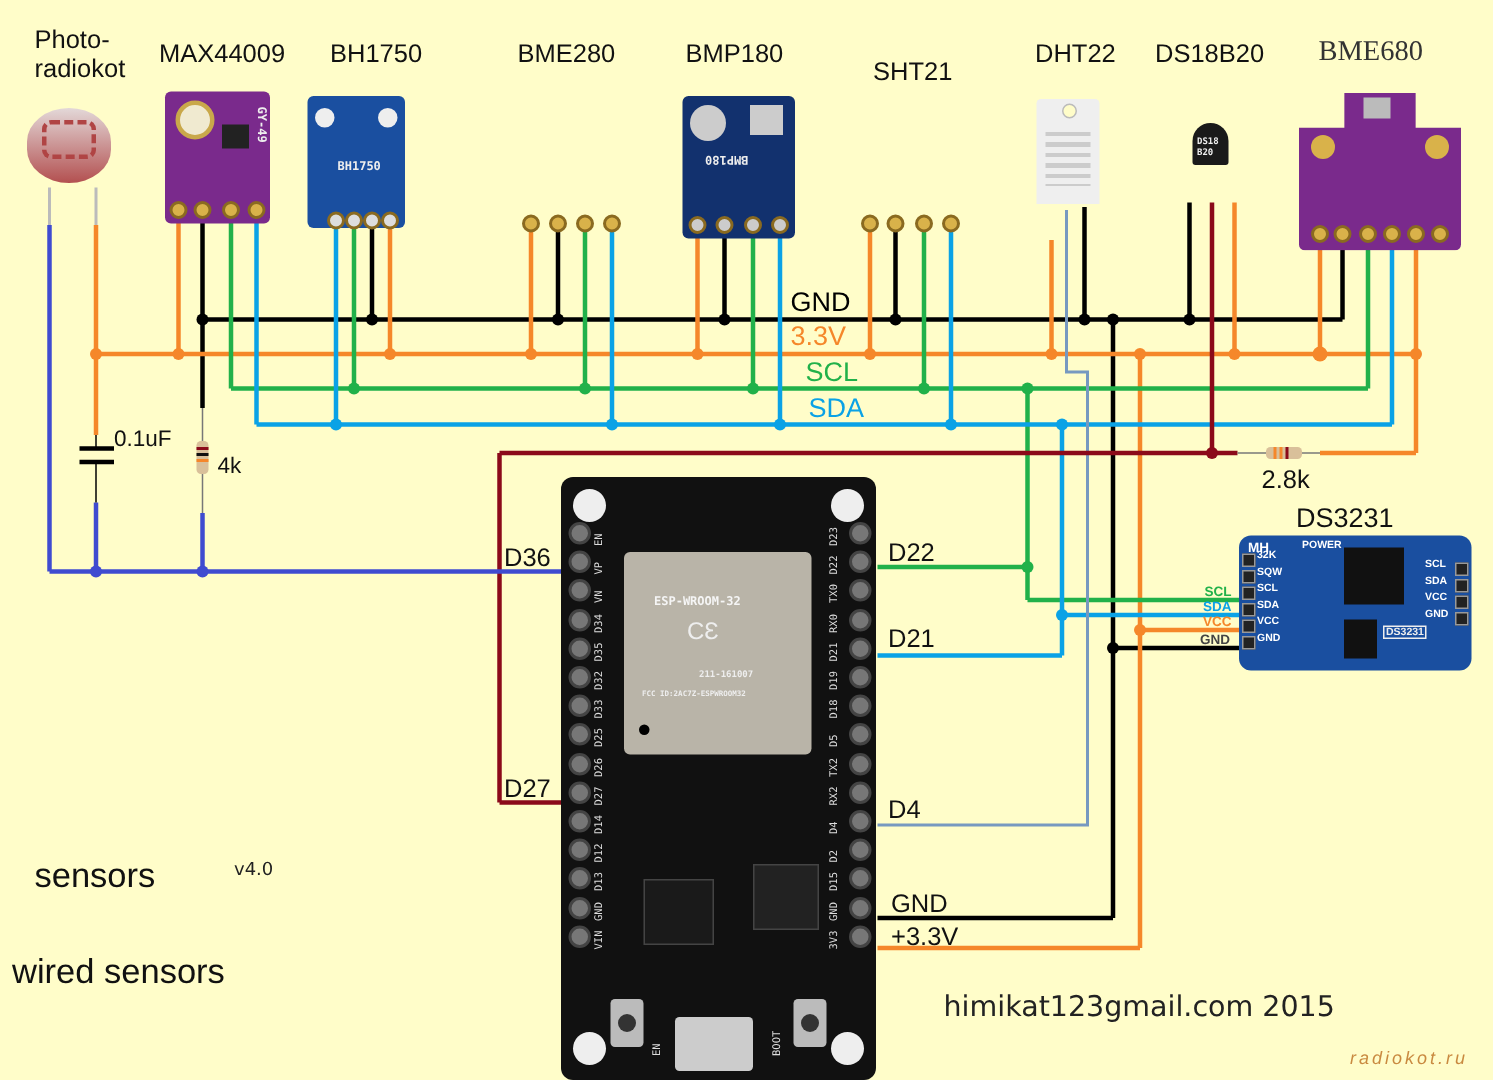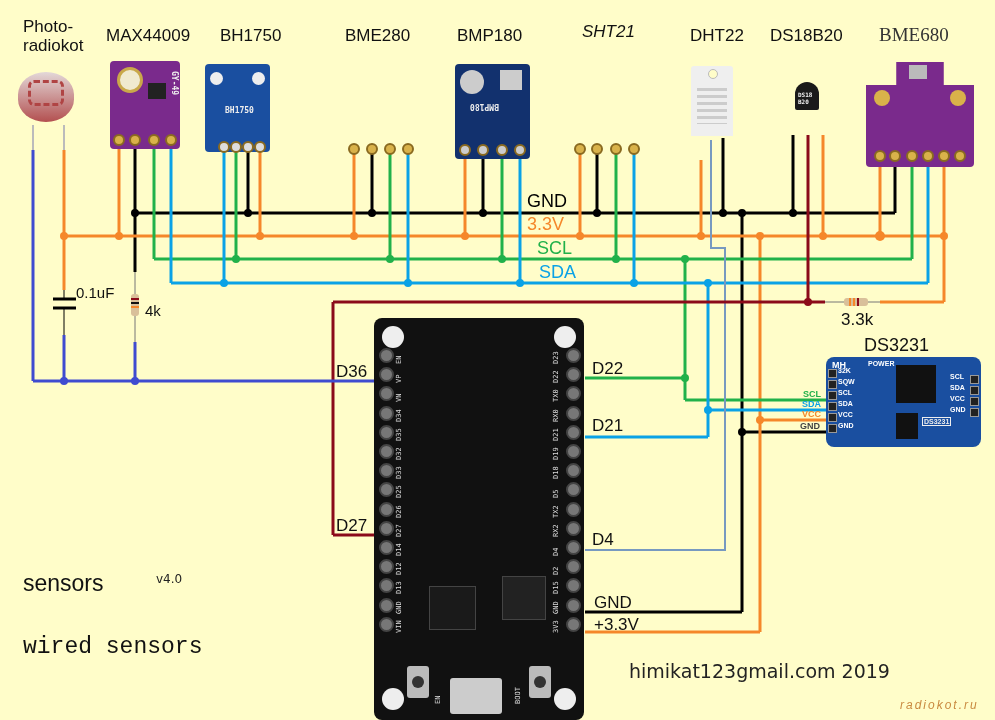--- a/index.html
+++ b/index.html
@@ -166,21 +166,21 @@
 </svg>
 
 <div class="lbl" style="left:23px;top:17px;">
   <div>Photo-</div>
   <div>radiokot</div>
 </div>
 <div class="lbl" style="left:106px;top:26px;">MAX44009</div>
 <div class="lbl" style="left:220px;top:26px;">BH1750</div>
 <div class="lbl" style="left:345px;top:26px;">BME280</div>
 <div class="lbl" style="left:457px;top:26px;">BMP180</div>
-<div class="lbl" style="left:582px;top:22px;font-style:italic;">SHT21</div>
+<div class="lbl" style="left:582px;top:38px;">SHT21</div>
 <div class="lbl" style="left:690px;top:26px;">DHT22</div>
 <div class="lbl" style="left:770px;top:26px;">DS18B20</div>
 <div class="lbl serif" style="left:879px;top:25px;">BME680</div>
 
 <div style="position:absolute;left:18px;top:72px;width:56px;height:54px;">
   <div style="position:absolute;left:0;top:0;width:56px;height:50px;border-radius:50%/45%;background:linear-gradient(#e3d8d8,#b35050);"></div>
   <div style="position:absolute;left:10px;top:8px;width:36px;height:26px;border:3px dashed #b04444;border-radius:6px;box-sizing:border-box;"></div>
 </div>
 <div style="position:absolute;left:32px;top:125px;width:2px;height:25px;background:#bbb;"></div>
 <div style="position:absolute;left:63px;top:125px;width:2px;height:25px;background:#bbb;"></div>
@@ -249,28 +249,35 @@
       <div class="pin" style="left:954px;top:150px;"></div>
 </div>
 
 <div class="bus-label" style="left:527px;top:191px;color:#000;">GND</div>
 <div class="bus-label" style="left:527px;top:214px;color:#f5872a;">3.3V</div>
 <div class="bus-label" style="left:537px;top:238px;color:#21b14a;">SCL</div>
 <div class="bus-label" style="left:539px;top:262px;color:#0aa2e6;">SDA</div>
 
 <div class="lbl" style="left:76px;top:283px;font-size:15px;">0.1uF</div>
 <div class="lbl" style="left:145px;top:301px;font-size:15px;">4k</div>
-<div class="lbl" style="left:841px;top:310px;font-size:17px;">3.3k</div>
+<div class="lbl" style="left:841px;top:310px;font-size:17px;">2.8k</div>
 
 <div style="position:absolute;left:374px;top:318px;width:210px;height:402px;background:#111;border-radius:8px;">
   <div style="position:absolute;left:8px;top:8px;width:22px;height:22px;border-radius:50%;background:#eee;"></div>
   <div style="position:absolute;left:180px;top:8px;width:22px;height:22px;border-radius:50%;background:#eee;"></div>
   <div style="position:absolute;left:8px;top:370px;width:22px;height:22px;border-radius:50%;background:#eee;"></div>
   <div style="position:absolute;left:180px;top:370px;width:22px;height:22px;border-radius:50%;background:#eee;"></div>
 
+  <div style="position:absolute;left:42px;top:50px;width:125px;height:135px;background:#b9b4a8;border-radius:4px;">
+    <div class="pcb-txt" style="left:20px;top:28px;color:#f5f5f5;font-size:8px;">ESP-WROOM-32</div>
+    <div style="position:absolute;left:42px;top:45px;font-size:16px;color:#eee;">CƐ</div>
+    <div class="pcb-txt" style="left:50px;top:78px;color:#eee;font-size:6px;">211-161007</div>
+    <div class="pcb-txt" style="left:12px;top:92px;color:#eee;font-size:5px;">FCC ID:2AC7Z-ESPWROOM32</div>
+    <div style="position:absolute;left:10px;top:115px;width:7px;height:7px;border-radius:50%;background:#000;"></div>
+  </div>
 
   <div style="position:absolute;left:128px;top:258px;width:42px;height:42px;background:#222;border:1px solid #444;"></div>
   <div style="position:absolute;left:55px;top:268px;width:45px;height:42px;background:#1a1a1a;border:1px solid #444;"></div>
 
   <div style="position:absolute;left:76px;top:360px;width:52px;height:36px;background:#ccc;border-radius:3px;"></div>
 
   <div style="position:absolute;left:33px;top:348px;width:22px;height:32px;background:#bbb;border-radius:3px;">
         <div style="position:absolute;left:5px;top:10px;width:12px;height:12px;border-radius:50%;background:#333;"></div>
       </div>
   <div style="position:absolute;left:155px;top:348px;width:22px;height:32px;background:#bbb;border-radius:3px;">
@@ -385,18 +392,18 @@
         <div class="rtc-lbl" style="left: 124px; top: 49px; color: rgb(255, 255, 255); font-size: 7px;">GND</div>
       </div>
 </div>
 <div class="rtc-lbl" style="left:803px;top:389px;color:#21b14a;">SCL</div>
 <div class="rtc-lbl" style="left:802px;top:399px;color:#0aa2e6;">SDA</div>
 <div class="rtc-lbl" style="left:802px;top:409px;color:#f5872a;">VCC</div>
 <div class="rtc-lbl" style="left:800px;top:421px;color:#444;">GND</div>
 
 <div class="title" style="left:23px;top:568px;">sensors</div>
 <div class="ver" style="left:156px;top:572px;font-size:12px;">v4.0</div>
-<div class="title" style="left:23px;top:632px;font-family:Liberation Mono, monospace;">wired sensors</div>
-
-<div class="credit" style="left:629px;top:660px;">himikat123gmail.com 2019</div>
+<div class="title" style="left:8px;top:632px;">wired sensors</div>
+
+<div class="credit" style="left:629px;top:660px;">himikat123gmail.com 2015</div>
 <div class="wm" style="left:900px;top:698px;font-size:12px;letter-spacing:2px;color:#c98a40;">radiokot.ru</div>
 
 </div>
 
 </body></html>

